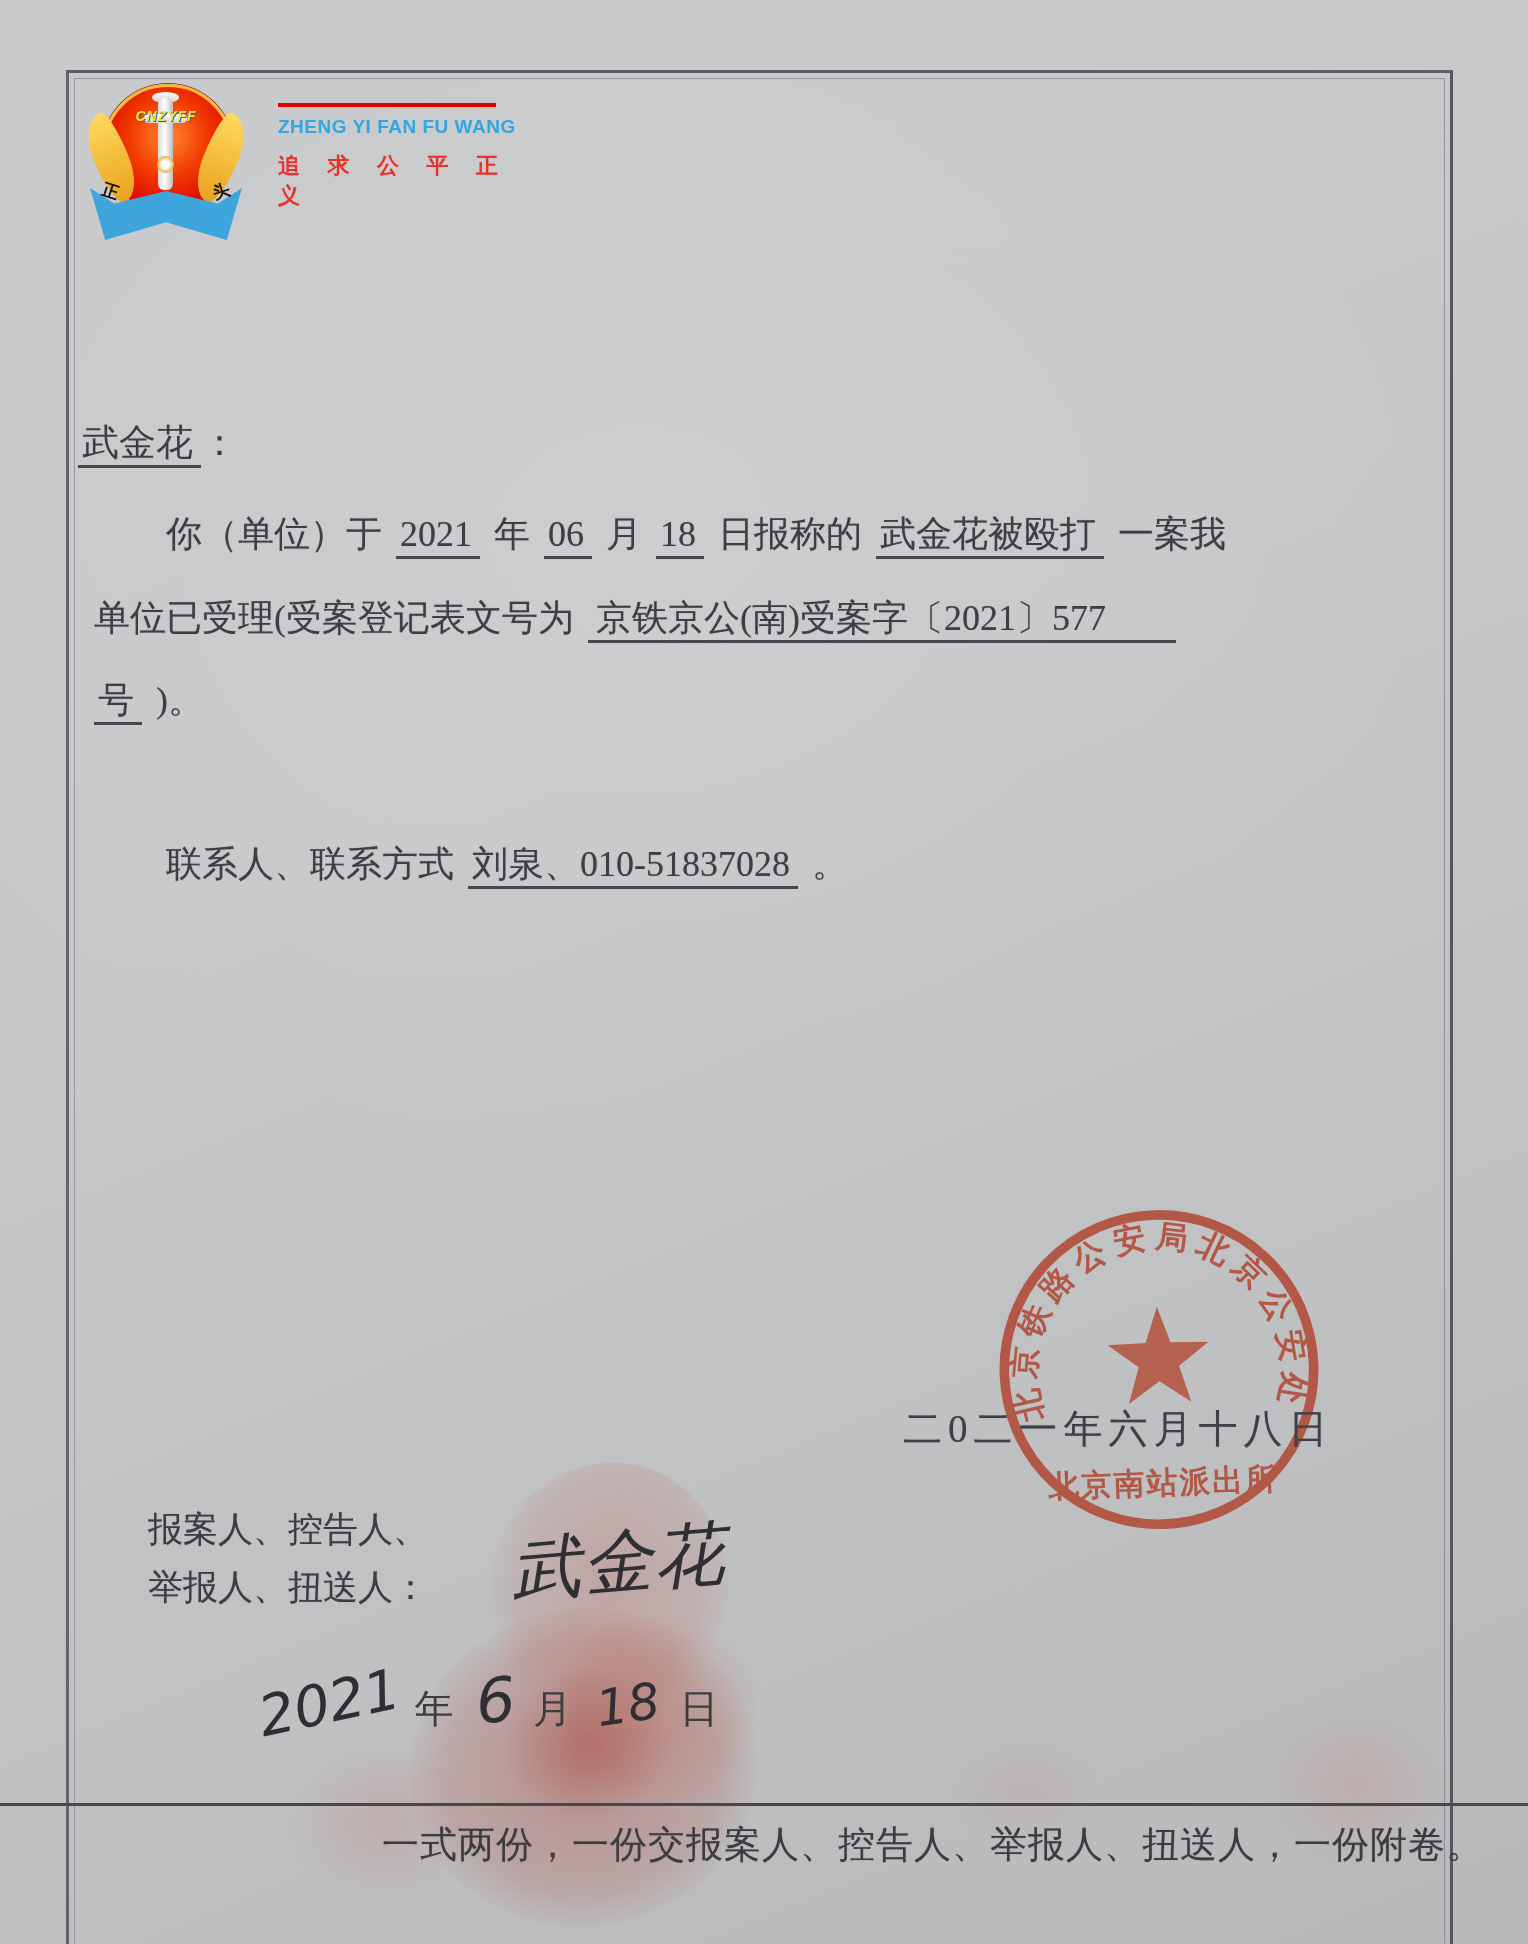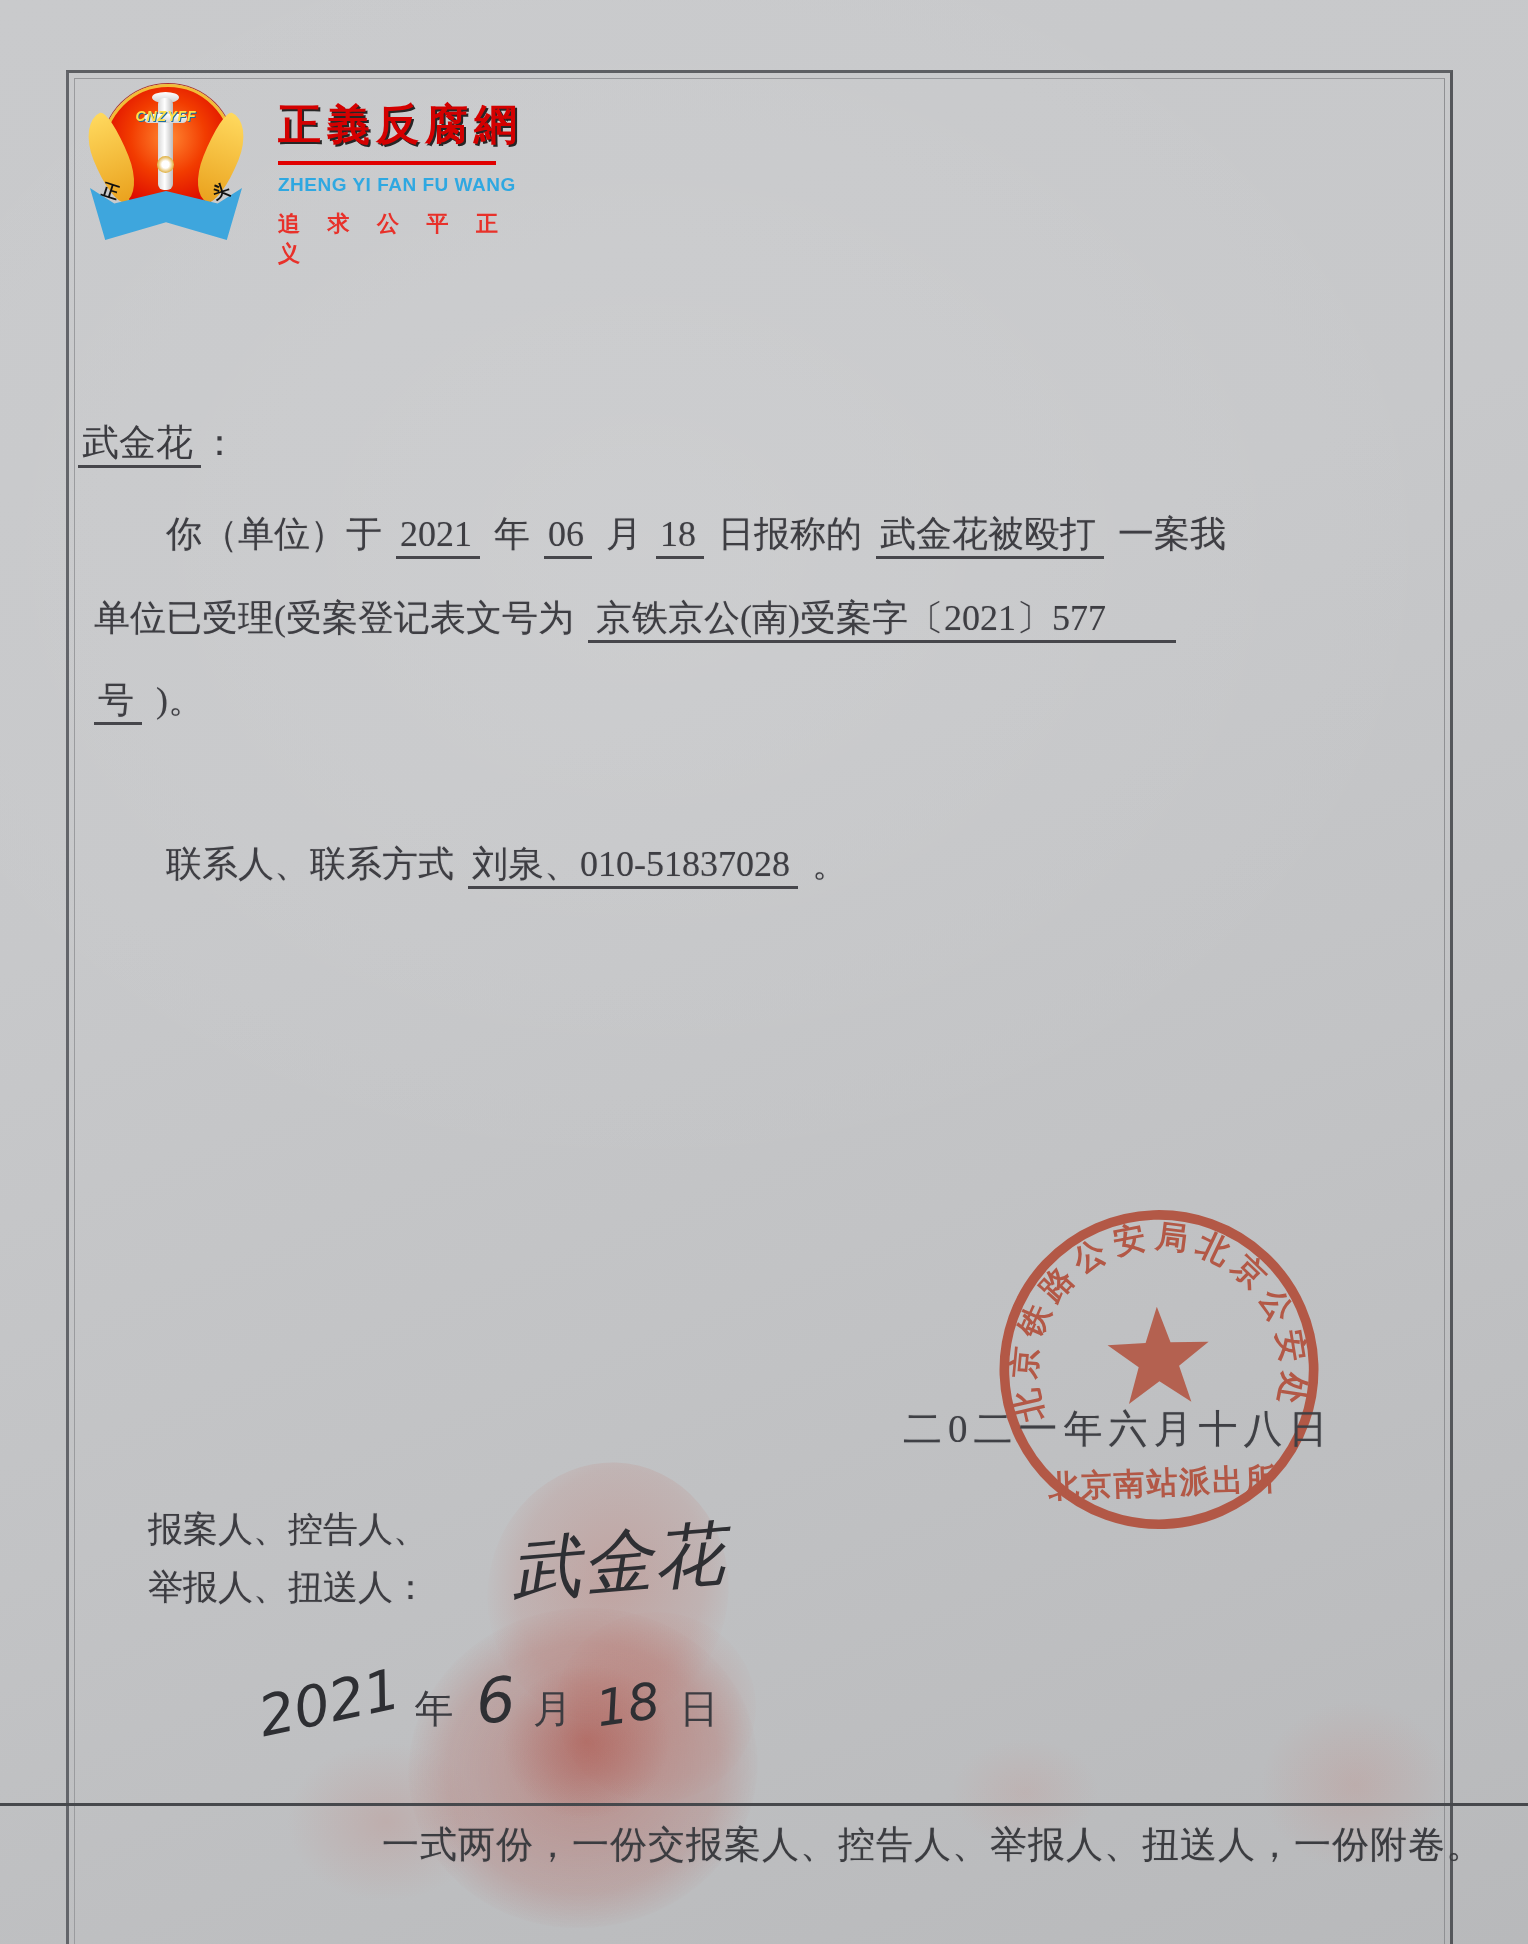--- a/index.html
+++ b/index.html
@@ -127,21 +127,20 @@
       <div class="pillar-cap"></div>
       <div class="pillar"></div>
       <div class="pillar-bar"></div>
       <div class="pillar-knot"></div>
       <div class="ribbon"></div>
       <div class="ribbon-char l">正</div>
       <div class="ribbon-char r">头</div>
       <div class="ribbon-text">CNZYFF</div>
     </div>
     <div class="logo-text">
-      <div class="site-name">正義反腐網</div>
       <div class="site-bar"></div>
       <div class="site-pinyin">ZHENG YI FAN FU WANG</div>
       <div class="site-slogan">追 求 公 平 正 义</div>
     </div>
   </div>
 
 
   <div class="addressee"><span class="u">武金花</span><span>：</span></div>
 
   <div class="bodyline indent" id="p1"><span>你（单位）于</span><span class="sp"></span><span class="u">2021</span><span class="sp"></span><span>年</span><span class="sp"></span><span class="u">06</span><span class="sp"></span><span>月</span><span class="sp"></span><span class="u">18</span><span class="sp"></span><span>日报称的</span><span class="sp"></span><span class="u">武金花被殴打</span><span class="sp"></span><span>一案我</span></div>

